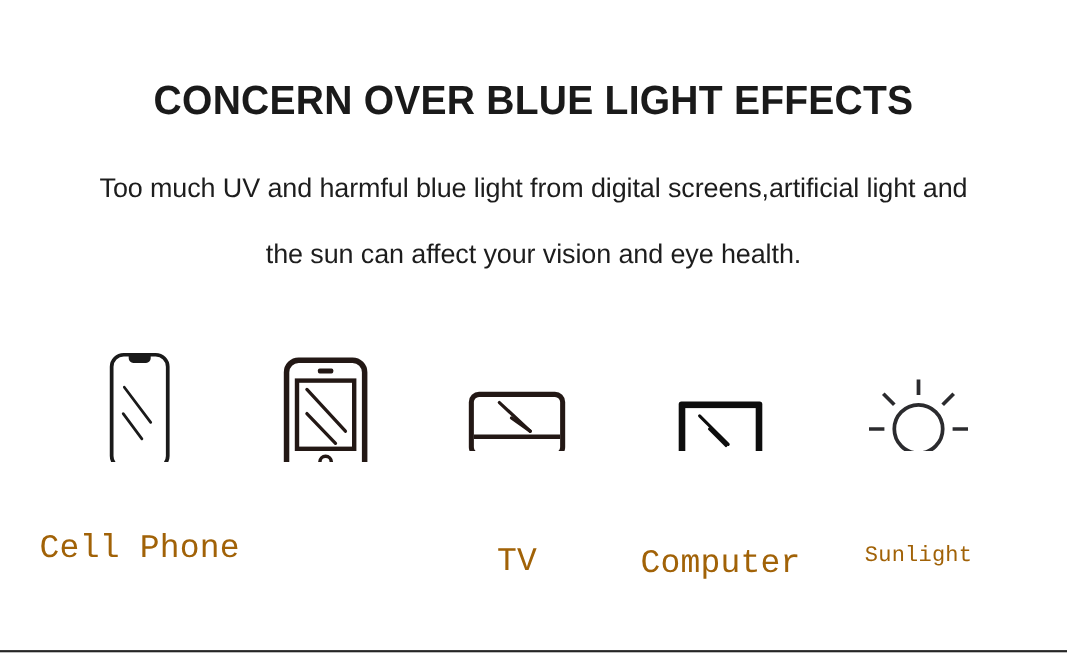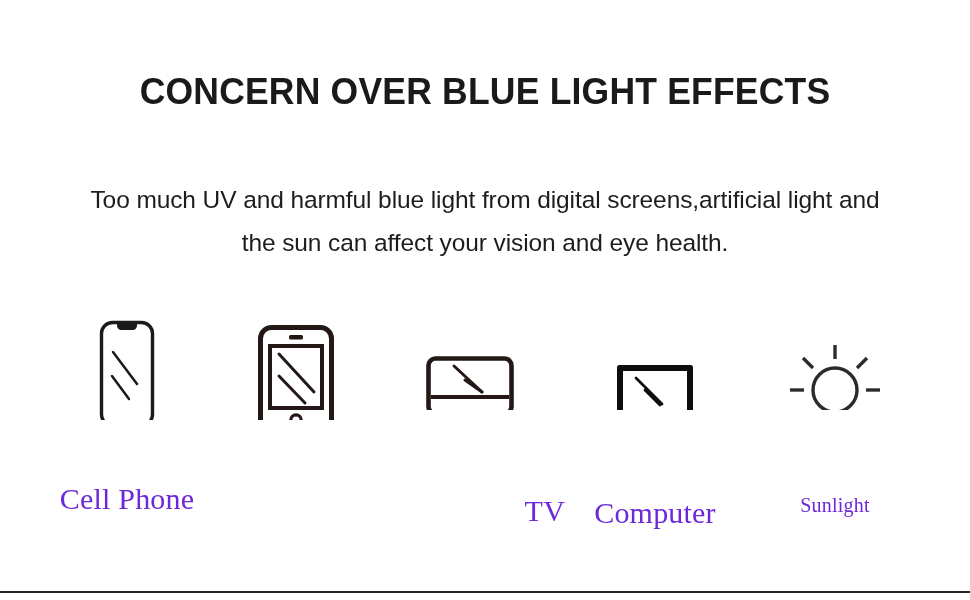--- a/index.html
+++ b/index.html
@@ -42,23 +42,22 @@
     position: absolute;
     left: 50%;
     top: 142px;
     width: 812px;
     margin-left: -406px;
     text-align: center;
     font-family: "Liberation Sans", sans-serif;
     font-size: 24.5px;
     font-weight: 400;
     color: #1d1d1d;
-    line-height: 43px;
+    line-height: 60px;
     letter-spacing: -0.1px;
-    margin-top: 36px;
   }
 
   
   .icon-row {
     position: absolute;
     left: 0;
     top: 300px;
     width: 970px;
     height: 230px;
   }
@@ -75,30 +74,30 @@
     height: 140px;
   }
   .icon-art svg {
     position: absolute;
     left: 50%;
     top: 0;
     transform: translateX(-50%);
     display: block;
   }
   .icon-label {
-    font-family: Liberation Serif, serif;
+    font-family: Liberation Mono, monospace;
     font-weight: 400;
-    color: #6d28d9;
+    color: #a16207;
     letter-spacing: 0.2px;
     white-space: nowrap;
   }
 
   .cell-phone  { left: 32px; }
   .cell-ipad   { left: 201px; }
-  .cell-tv     { left: 375px; text-align: right; }
+  .cell-tv     { left: 375px; }
   .cell-comp   { left: 560px; }
   .cell-sun    { left: 740px; }
 
   .cell-phone .icon-label { font-size: 30px; margin-top: 42px; }
   .cell-ipad  .icon-label { font-size: 30px; margin-top: 42px; }
   .cell-tv    .icon-label { font-size: 30px; margin-top: 54px; }
   .cell-comp  .icon-label { font-size: 30px; margin-top: 56px; }
   .cell-sun   .icon-label { font-size: 20px; margin-top: 54px; }
 
   

